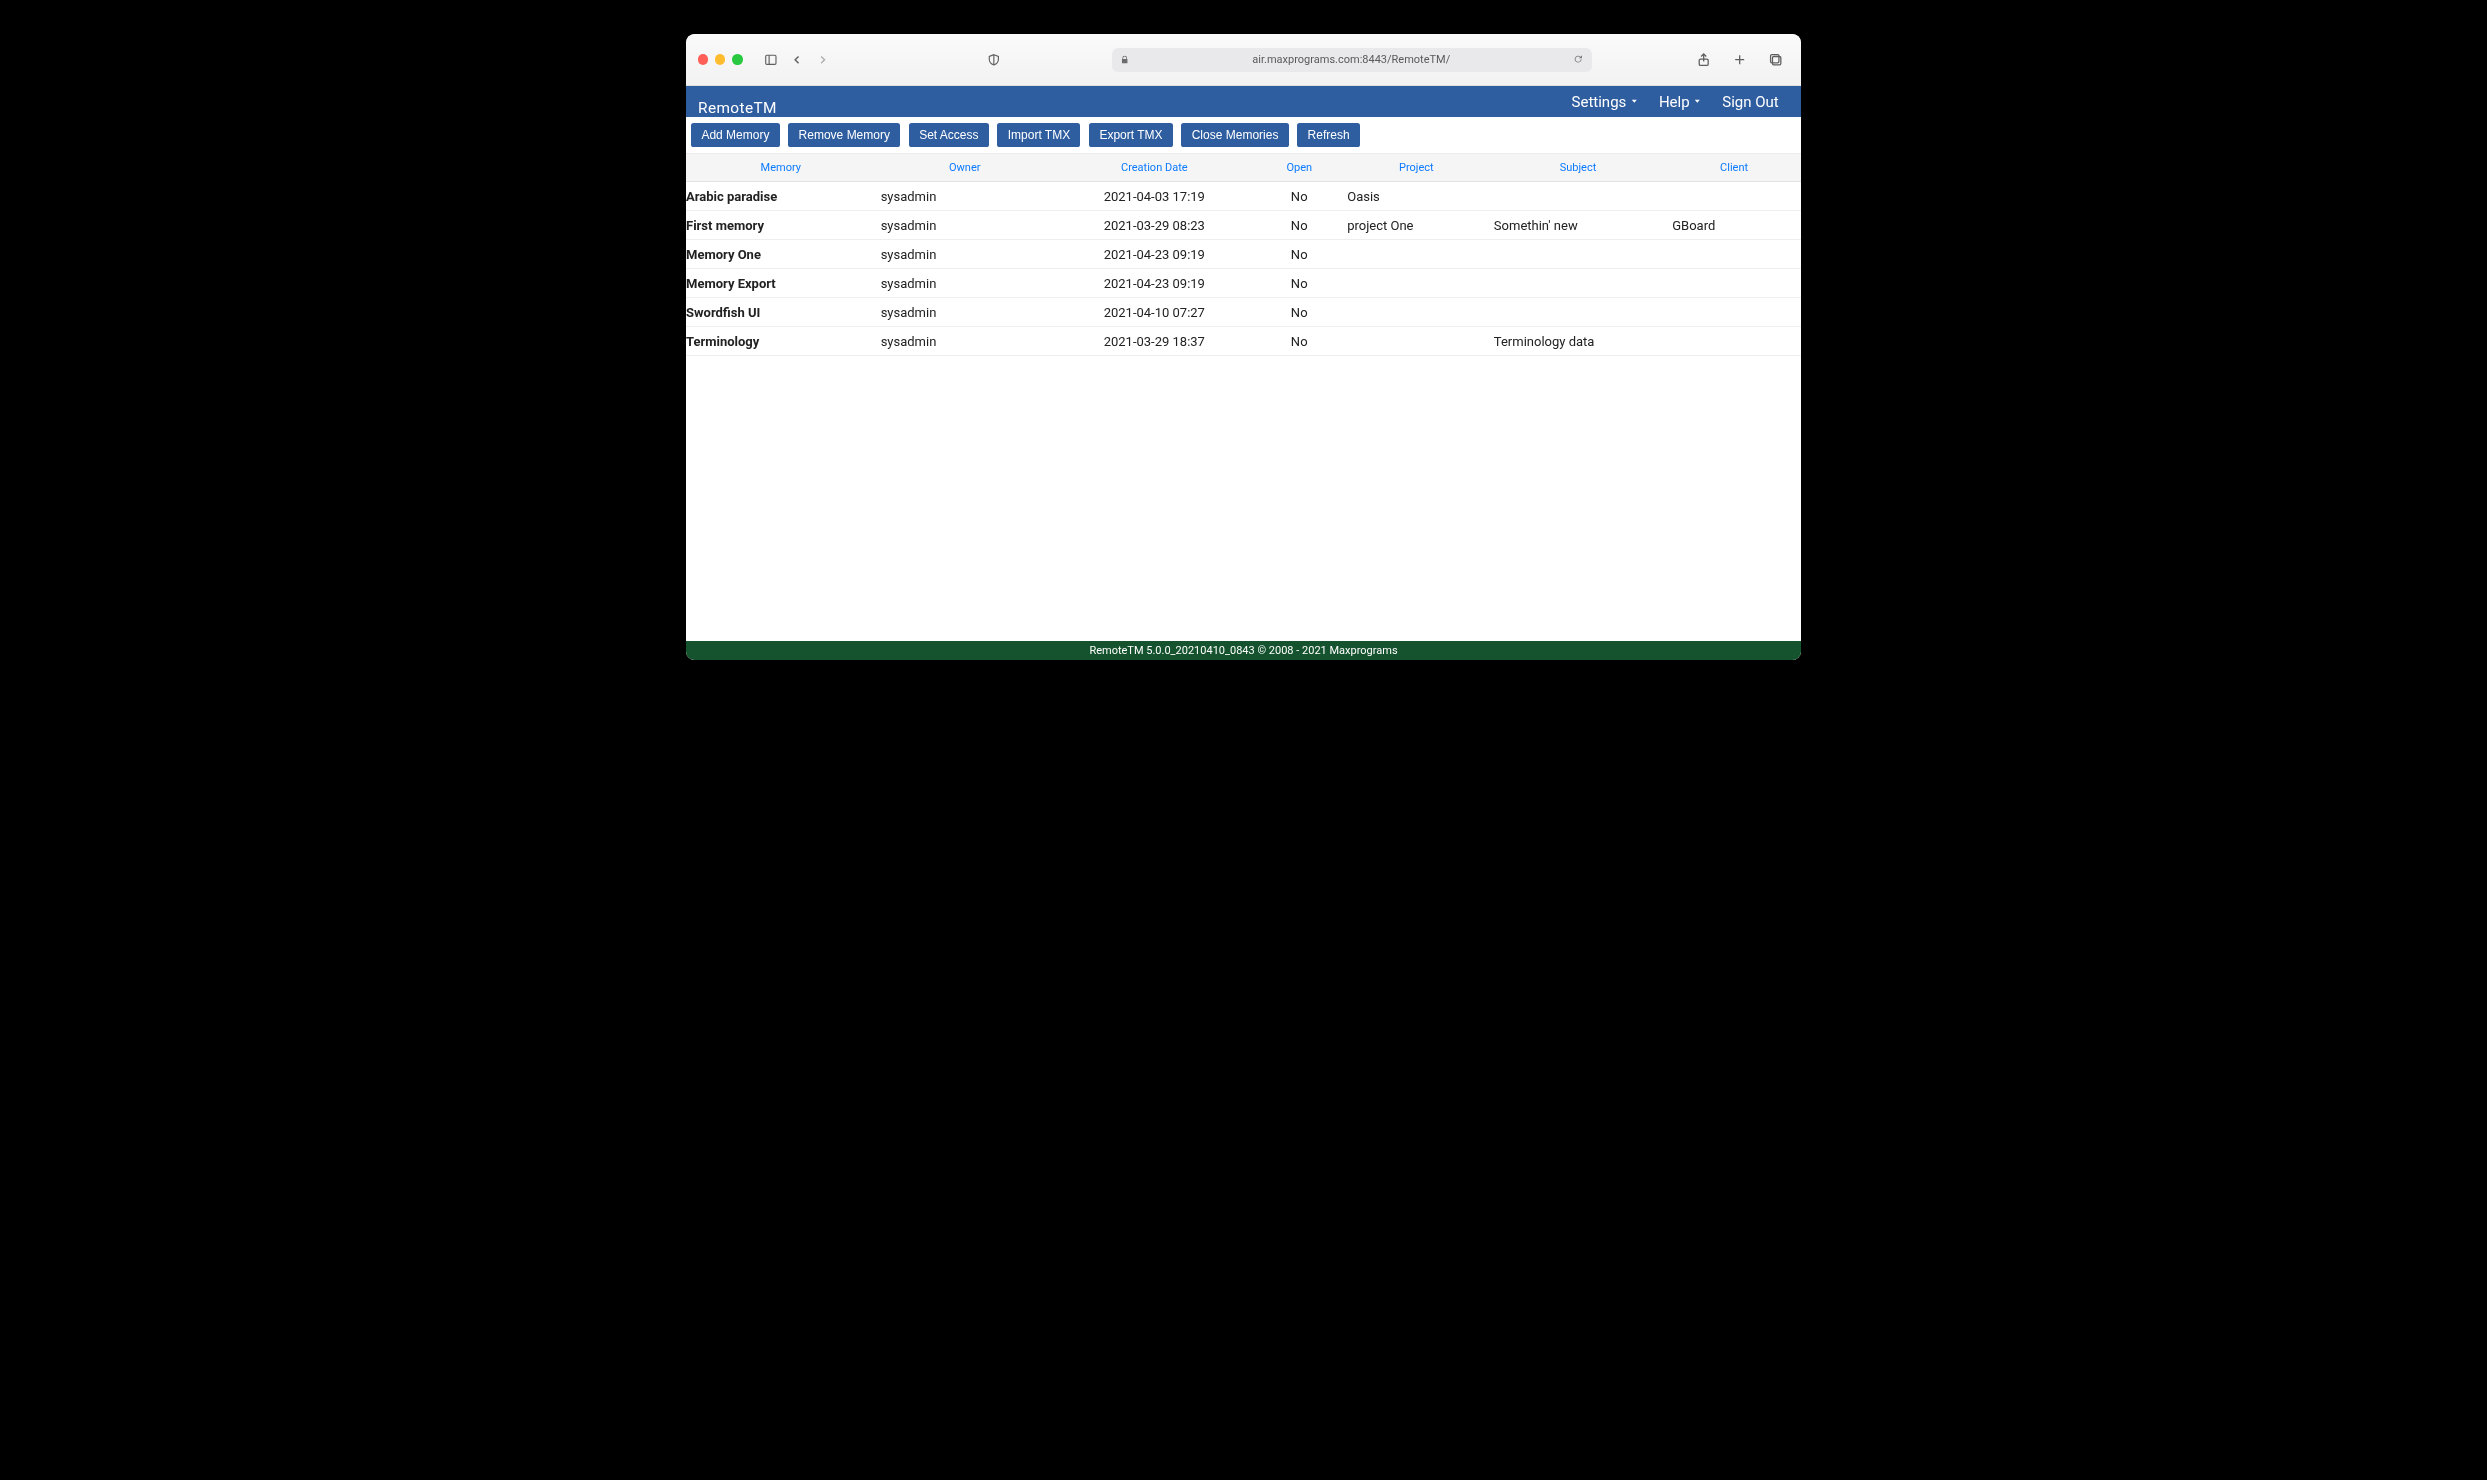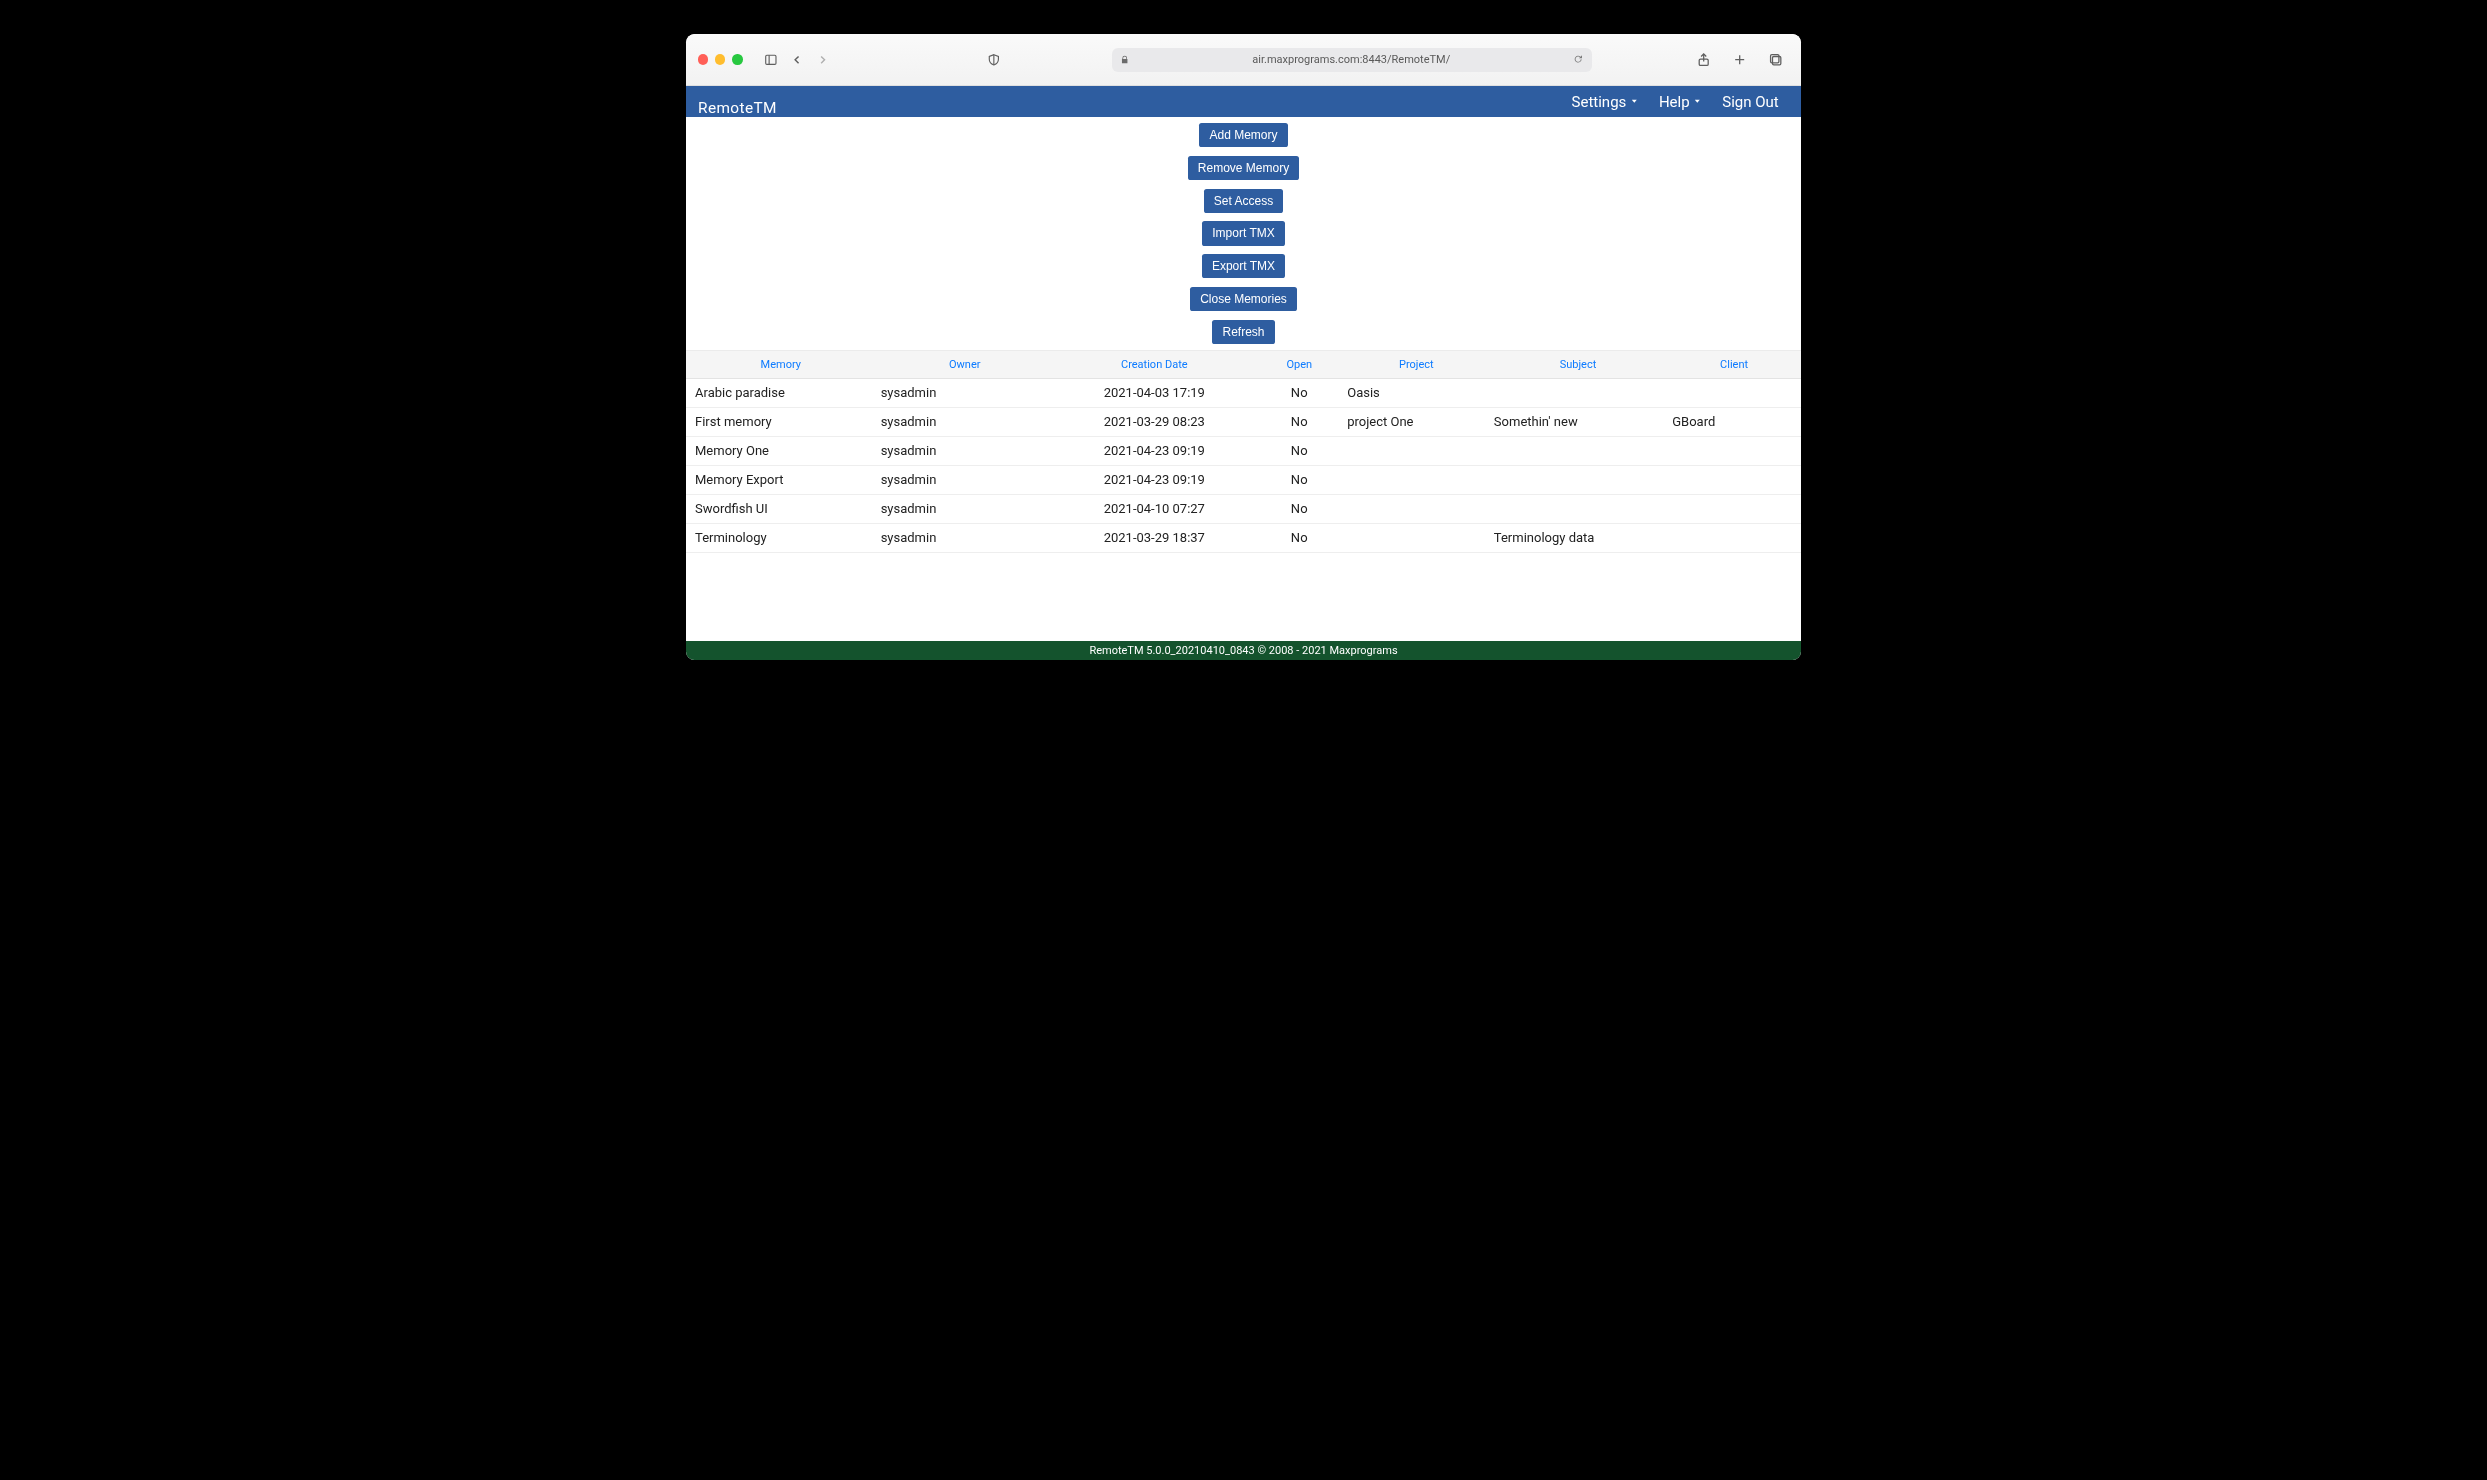--- a/index.html
+++ b/index.html
@@ -89,21 +89,20 @@
   .app-menu .chev svg { width:8.6px; height:8.6px; fill:#fff; }
 
   
   .toolbar {
     background:#fff;
     padding: 6px 5.1px;
     border-bottom: 0.9px solid #ebebeb;
     display:flex;
     gap: 8.6px;
     align-items:center;
-    flex-direction:column;
   }
   .tool-btn {
     background: #2e5da0;
     color:#fff;
     border:none;
     border-radius: 2.6px;
     padding: 5.1px 10.3px;
     font-size: 12px;
     cursor:pointer;
   }
@@ -126,21 +125,21 @@
   }
   tbody td {
     font-size: 13px;
     color:#222;
     height: 29px;
     padding: 0 5.1px;
     border-bottom: 0.9px solid #eeeeee;
     text-align:left;
     vertical-align: middle;
   }
-  td.col-memory   { padding-left: 9px; }
+  td.col-memory   { padding-left: 0; font-weight: bold; }
   td.col-owner    {}
   td.col-date     { text-align:center; }
   td.col-open     { text-align:center; }
   td.col-project  { padding-left: 3.4px; }
   td.col-subject  {}
   td.col-client   {}
 
   col.c-memory  { width: 17%; }
   col.c-owner   { width: 16%; }
   col.c-date    { width: 18%; }

